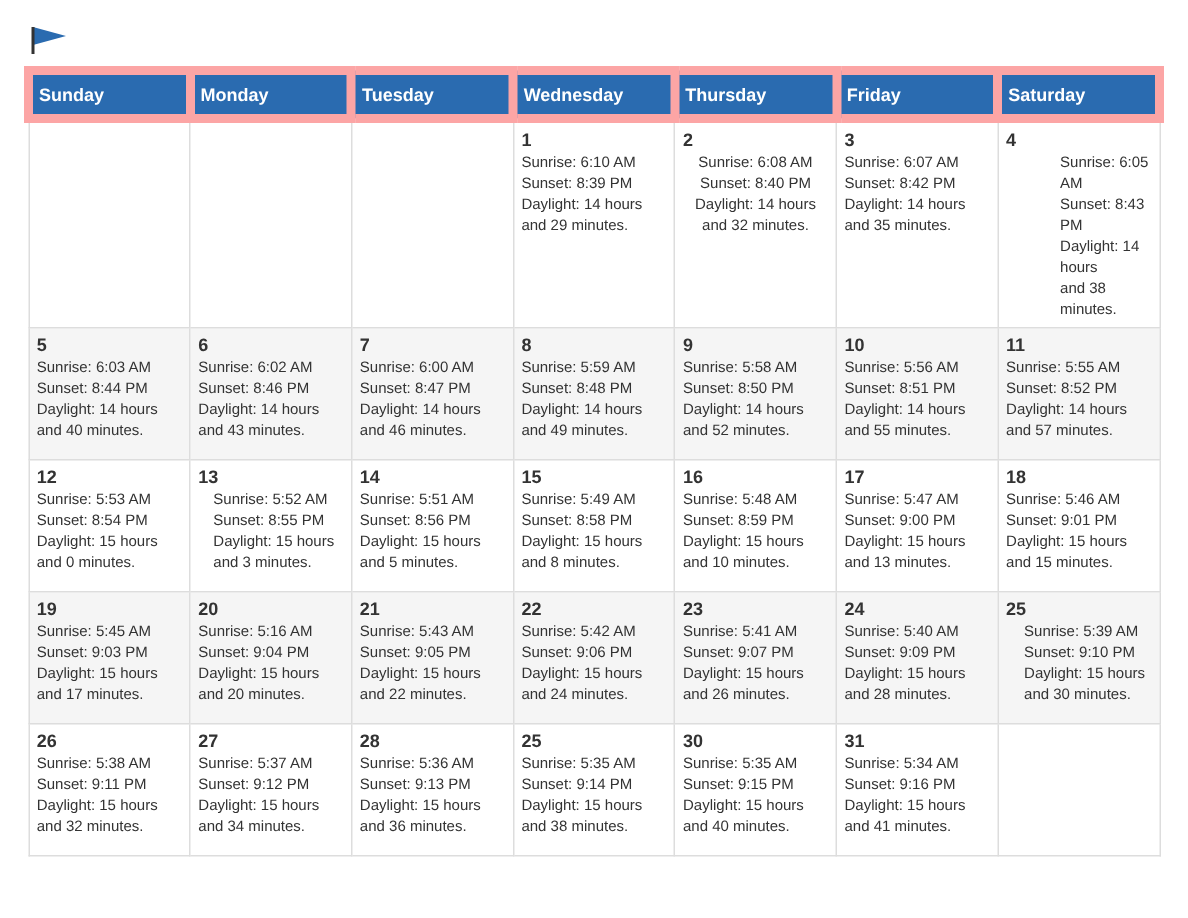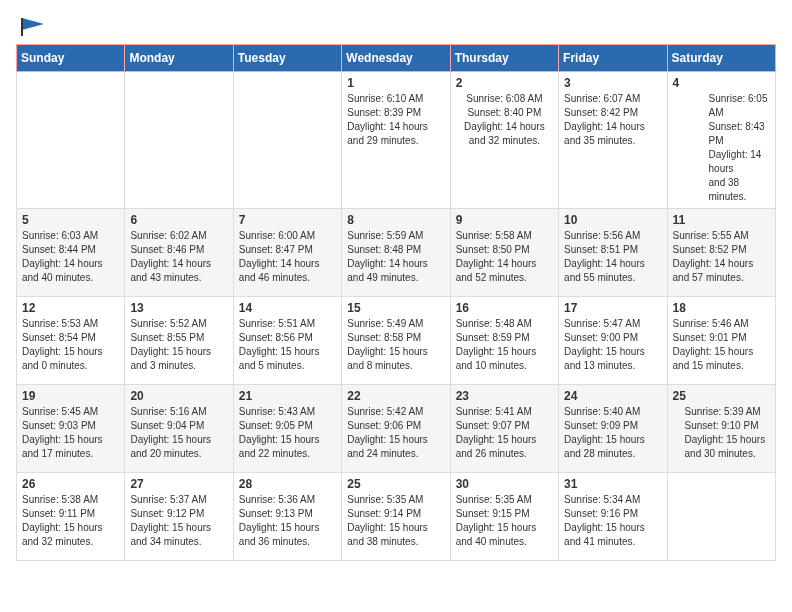--- a/index.html
+++ b/index.html
@@ -51,21 +51,21 @@
       width: 100%;
       border-collapse: collapse;
       border: 1px solid #ccc;
     }
     .calendar th {
       background-color: #2a6bb0;
       color: #fff;
       padding: 6px 4px;
       font-size: 12px;
       text-align: left;
-      border: 1px solid #fca5a5;
+      border: 6px solid #fca5a5;
     }
     .calendar td {
       vertical-align: top;
       padding: 4px 5px;
       border: 1px solid #ddd;
       font-size: 10.5px;
       color: #333;
       width: calc(100% / 7);
       height: 88px;
       background: #fff;
@@ -210,21 +210,21 @@
       <tr>
         <td>
           <span class="day-number">12</span>
           <div class="day-info" style="white-space: pre-line;">Sunrise: 5:53 AM
 Sunset: 8:54 PM
 Daylight: 15 hours
 and 0 minutes.</div>
         </td>
         <td>
           <span class="day-number">13</span>
-          <div class="day-info" style="white-space: pre-line;">Sunrise: 5:52 AM
+          <div class="day-info" style="white-space: pre-line; margin-left: 10px;">Sunrise: 5:52 AM
 Sunset: 8:55 PM
 Daylight: 15 hours
 and 3 minutes.</div>
         </td>
         <td>
           <span class="day-number">14</span>
           <div class="day-info" style="white-space: pre-line;">Sunrise: 5:51 AM
 Sunset: 8:56 PM
 Daylight: 15 hours
 and 5 minutes.</div>

